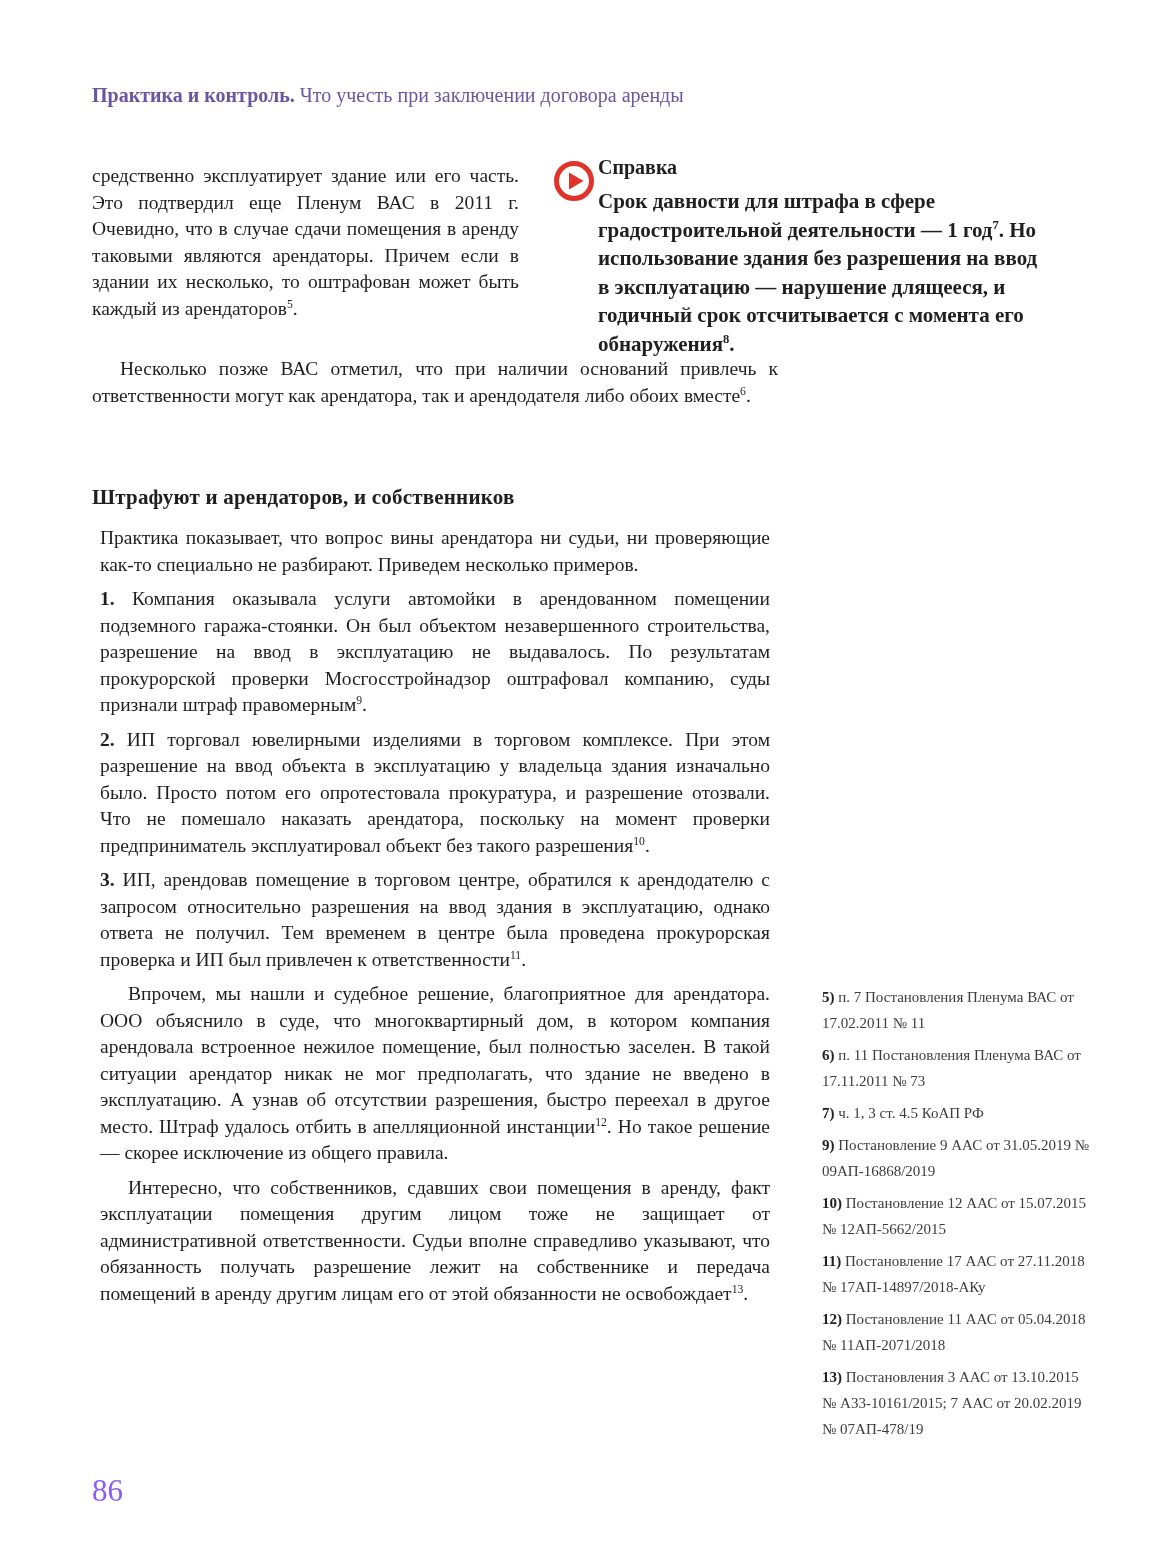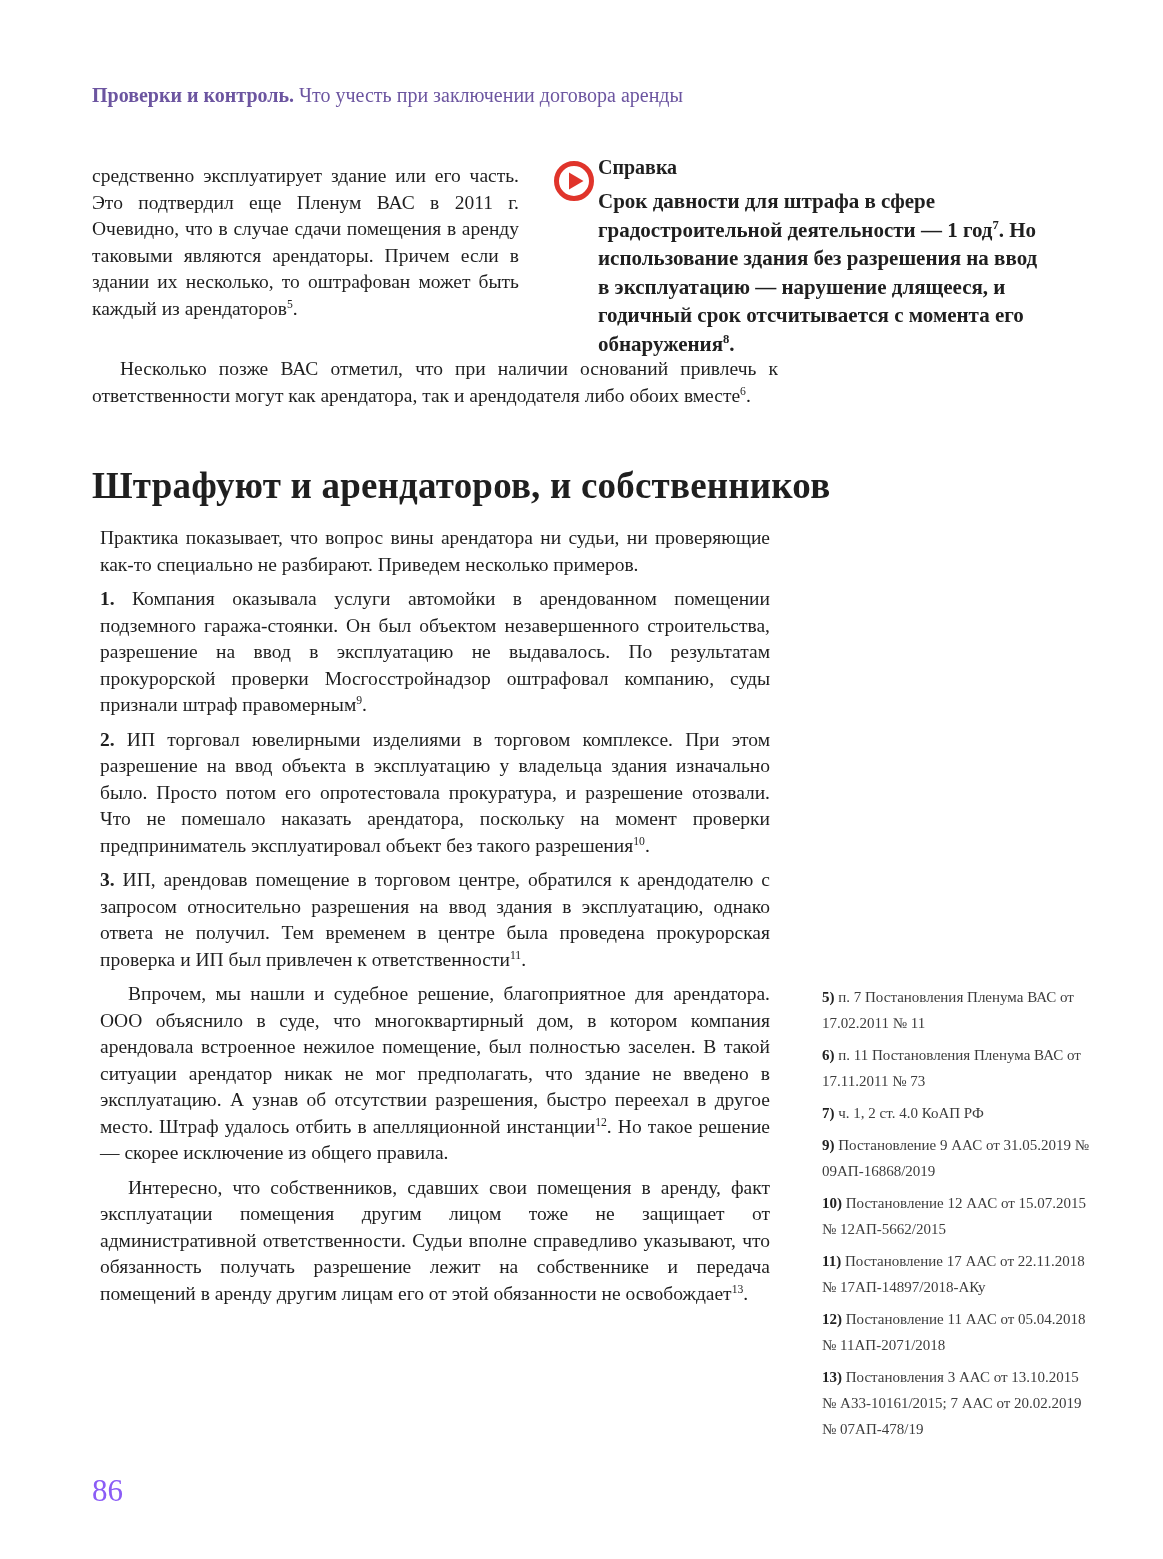--- a/index.html
+++ b/index.html
@@ -73,22 +73,22 @@
     width:686px;
     font-size:19.5px;
     line-height:26.5px;
     text-align:justify;
     text-indent:28px;
     hyphens:auto;
   }
   
   .section-heading{
     position:absolute;
-    left:92px; top:464px;
-    font-size:37px;
+    left:92px; top:485px;
+    font-size:21px;
     font-weight:700;
     letter-spacing:.2px;
     white-space:nowrap;
   }
   
   .main-flow{
     position:absolute;
     left:92px; top:517px;
     width:686px;
     font-size:19.5px;
@@ -122,21 +122,21 @@
     font-size:31px;
     color:#8b5cf6;
   }
 </style>
 </head>
 <body>
 
 <div class="page">
 
   <div class="running-head">
-    <span class="rubric">Проверки и контроль.</span><span> Что учесть при заключении договора аренды</span>
+    <span class="rubric">Практика и контроль.</span><span> Что учесть при заключении договора аренды</span>
   </div>
 
   <p class="intro">средственно эксплуатирует здание или его часть. Это подтвердил еще Пленум ВАС в 2011 г. Очевидно, что в случае сдачи помещения в аренду таковыми являются арендаторы. Причем если в здании их несколько, то оштрафован может быть каждый из арендаторов<sup>5</sup>.</p>
 
   <div class="spravka">
     <span class="icon-wrap">
       <svg width="42" height="42" viewBox="0 0 42 42" aria-hidden="true">
         <circle cx="21" cy="21" r="17.5" fill="none" stroke="#e0342b" stroke-width="5"></circle>
         <path d="M16 12.5 L30.5 21 L16 29.5 Z" fill="#e0342b"></path>
       </svg>
@@ -156,23 +156,23 @@
     <p><b>1.</b> Компания оказывала услуги автомойки в арендованном помещении подземного гаража-стоянки. Он был объектом незавершенного строительства, разрешение на ввод в эксплуатацию не выдавалось. По результатам прокурорской проверки Мосгосстройнадзор оштрафовал компанию, суды признали штраф правомерным<sup>9</sup>.</p>
     <p><b>2.</b> ИП торговал ювелирными изделиями в торговом комплексе. При этом разрешение на ввод объекта в эксплуатацию у владельца здания изначально было. Просто потом его опротестовала прокуратура, и разрешение отозвали. Что не помешало наказать арендатора, поскольку на момент проверки предприниматель эксплуатировал объект без такого разрешения<sup>10</sup>.</p>
     <p><b>3.</b> ИП, арендовав помещение в торговом центре, обратился к арендодателю с запросом относительно разрешения на ввод здания в эксплуатацию, однако ответа не получил. Тем временем в центре была проведена прокурорская проверка и ИП был привлечен к ответственности<sup>11</sup>.</p>
     <p class="indent">Впрочем, мы нашли и судебное решение, благоприятное для арендатора. ООО объяснило в суде, что многоквартирный дом, в котором компания арендовала встроенное нежилое помещение, был полностью заселен. В такой ситуации арендатор никак не мог предполагать, что здание не введено в эксплуатацию. А узнав об отсутствии разрешения, быстро переехал в другое место. Штраф удалось отбить в апелляционной инстанции<sup>12</sup>. Но такое решение — скорее исключение из общего правила.</p>
     <p class="indent">Интересно, что собственников, сдавших свои помещения в аренду, факт эксплуатации помещения другим лицом тоже не защищает от административной ответственности. Судьи вполне справедливо указывают, что обязанность получать разрешение лежит на собственнике и передача помещений в аренду другим лицам его от этой обязанности не освобождает<sup>13</sup>.</p>
   </div>
 
   <div class="footnotes">
     <div class="footnote-item"><span class="num">5)</span> <span>п. 7 Постановления Пленума ВАС от 17.02.2011 № 11</span></div>
     <div class="footnote-item"><span class="num">6)</span> <span>п. 11 Постановления Пленума ВАС от 17.11.2011 № 73</span></div>
-    <div class="footnote-item"><span class="num">7)</span> <span>ч. 1, 2 ст. 4.0 КоАП РФ</span></div>
+    <div class="footnote-item"><span class="num">7)</span> <span>ч. 1, 3 ст. 4.5 КоАП РФ</span></div>
     <div class="footnote-item"><span class="num">9)</span> <span>Постановление 9 ААС от 31.05.2019 № 09АП-16868/2019</span></div>
     <div class="footnote-item"><span class="num">10)</span> <span>Постановление 12 ААС от 15.07.2015 № 12АП-5662/2015</span></div>
-    <div class="footnote-item"><span class="num">11)</span> <span>Постановление 17 ААС от 22.11.2018 № 17АП-14897/2018-АКу</span></div>
+    <div class="footnote-item"><span class="num">11)</span> <span>Постановление 17 ААС от 27.11.2018 № 17АП-14897/2018-АКу</span></div>
     <div class="footnote-item"><span class="num">12)</span> <span>Постановление 11 ААС от 05.04.2018 № 11АП-2071/2018</span></div>
     <div class="footnote-item"><span class="num">13)</span> <span>Постановления 3 ААС от 13.10.2015 № А33-10161/2015; 7 ААС от 20.02.2019 № 07АП-478/19</span></div>
   </div>
 
   <div class="page-number">86</div>
 
 </div>
 
 </body></html>

